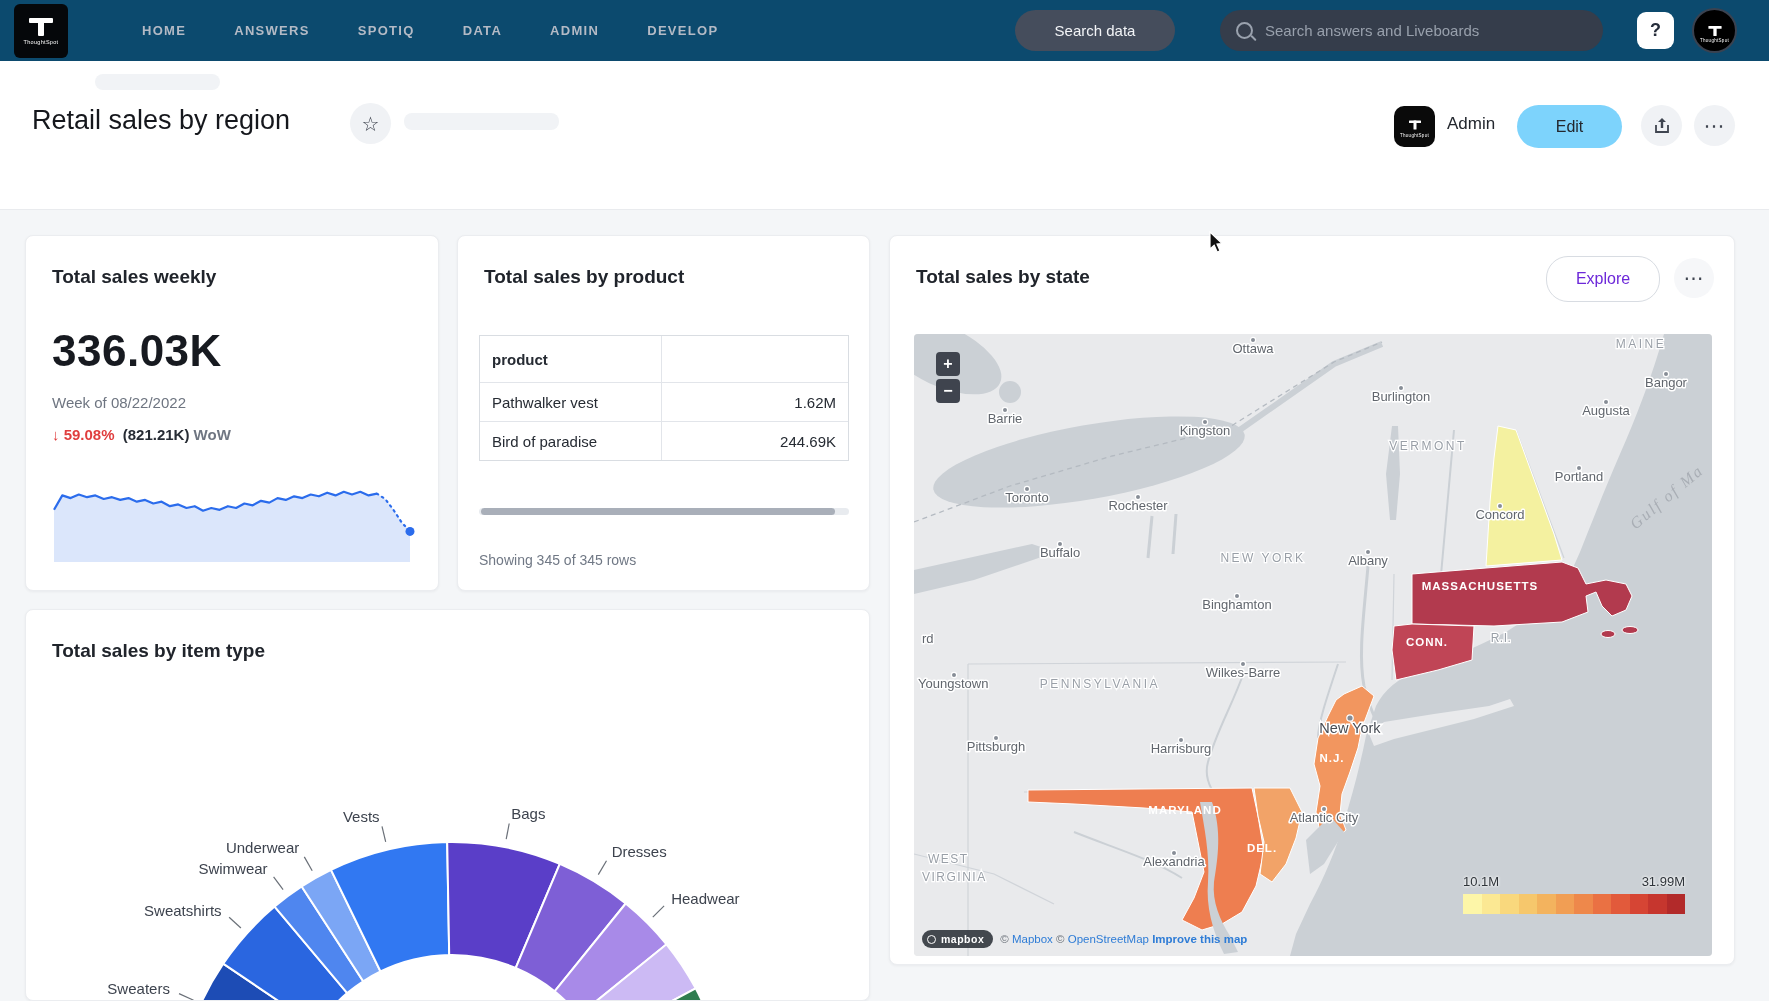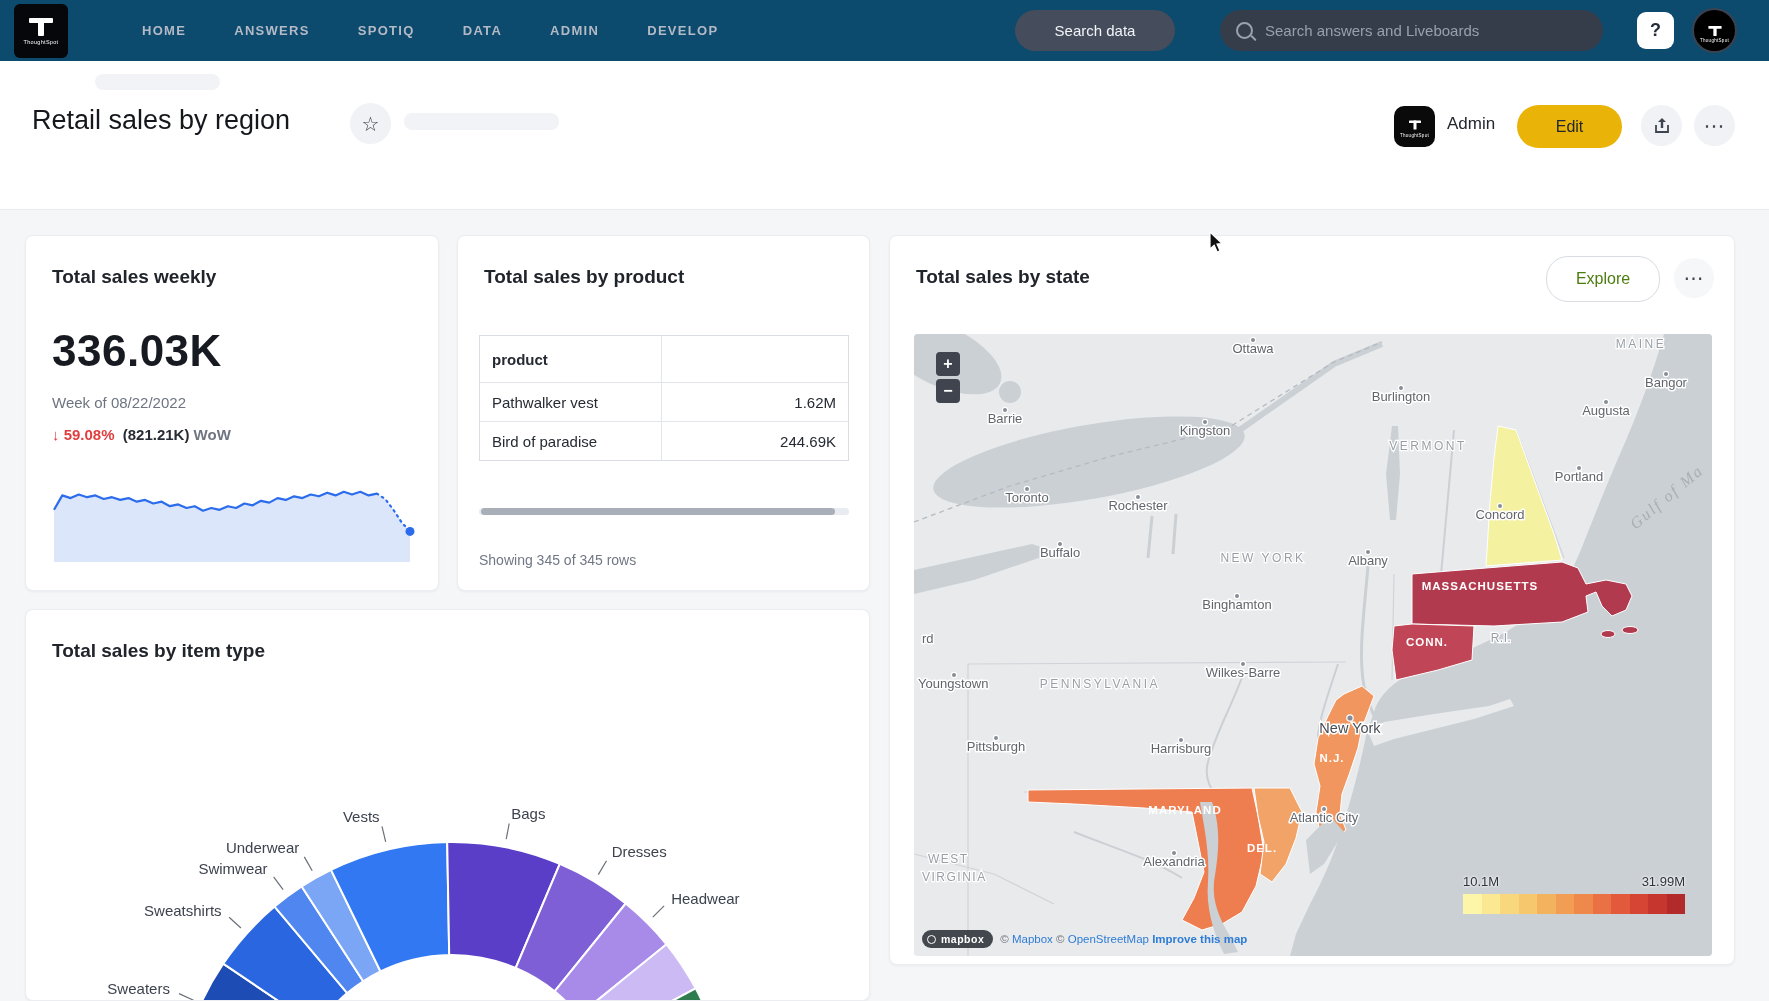--- a/index.html
+++ b/index.html
@@ -29,21 +29,21 @@
 
   
   .lb-header{position:absolute;top:61px;left:0;width:1769px;height:148px;background:#fff;border-bottom:1px solid #e9ebee;}
   .shimmer{position:absolute;background:#f1f3f6;border-radius:8px;}
   .lb-title{position:absolute;left:32px;top:44px;font-size:27px;font-weight:500;color:#15171c;}
   .star-btn{position:absolute;left:350px;top:42px;width:41px;height:41px;border-radius:50%;background:#f0f2f5;color:#3f4550;font-size:20px;display:flex;align-items:center;justify-content:center;cursor:pointer;}
   .author-avatar{position:absolute;left:1394px;top:45px;width:41px;height:41px;border-radius:10px;background:#0a0a0a;display:flex;flex-direction:column;align-items:center;justify-content:center;cursor:pointer;}
   .author-avatar .logo-t{transform:scale(.5);}
   .author-avatar .logo-word{font-size:4.5px;margin-top:-1px;}
   .author-name{position:absolute;left:1447px;top:53px;font-size:17px;color:#23272e;}
-  .edit-btn{position:absolute;left:1517px;top:44px;width:105px;height:43px;border-radius:22px;background:#eab308;color:#23272e;font-size:16px;display:flex;align-items:center;justify-content:center;cursor:pointer;}
+  .edit-btn{position:absolute;left:1517px;top:44px;width:105px;height:43px;border-radius:22px;background:#7dd3fc;color:#23272e;font-size:16px;display:flex;align-items:center;justify-content:center;cursor:pointer;}
   .icon-circle{position:absolute;width:41px;height:41px;border-radius:50%;background:#f0f2f5;display:flex;align-items:center;justify-content:center;cursor:pointer;color:#3f4550;}
   .share-btn{left:1641px;top:44px;}
   .hdr-more{left:1694px;top:44px;font-size:21px;letter-spacing:1px;}
 
   
   .card{position:absolute;background:#fff;border:1px solid #ebedf0;border-radius:8px;box-shadow:0 1px 3px rgba(20,24,31,.05);box-sizing:border-box;}
   .card-title{position:absolute;left:26px;top:30px;font-size:19px;font-weight:600;color:#20242b;}
   #card-weekly{left:25px;top:235px;width:414px;height:356px;}
   #card-product{left:457px;top:235px;width:413px;height:356px;}
   #card-state{left:889px;top:235px;width:846px;height:730px;}
@@ -63,21 +63,21 @@
   .t-row{display:flex;border-top:1px solid #e2e5ea;height:38px;align-items:center;font-size:15px;color:#262b33;cursor:pointer;}
   .t-row.t-head{border-top:none;height:46px;font-weight:700;cursor:default;}
   .t-c1{width:182px;padding-left:12px;border-right:1px solid #e2e5ea;height:100%;display:flex;align-items:center;box-sizing:border-box;white-space:nowrap;overflow:hidden;}
   .t-c2{flex:1;padding:0 12px;height:100%;display:flex;align-items:center;justify-content:flex-end;box-sizing:border-box;}
   .t-head .t-c2{justify-content:flex-start;}
   .h-scroll{position:absolute;left:21px;top:272px;width:370px;height:7px;border-radius:4px;background:#e8ebef;}
   .h-thumb{position:absolute;left:2px;top:0;width:354px;height:7px;border-radius:4px;background:#a9afb9;cursor:pointer;}
   .table-footer{position:absolute;left:21px;top:316px;font-size:14px;color:#707885;}
 
   
-  .explore-btn{position:absolute;left:656px;top:20px;width:112px;height:44px;border-radius:22px;border:1px solid #d8dce2;background:#fff;color:#4d7c0f;font-size:16px;display:flex;align-items:center;justify-content:center;cursor:pointer;}
+  .explore-btn{position:absolute;left:656px;top:20px;width:112px;height:44px;border-radius:22px;border:1px solid #d8dce2;background:#fff;color:#6d28d9;font-size:16px;display:flex;align-items:center;justify-content:center;cursor:pointer;}
   .card-more{position:absolute;left:784px;top:22px;width:40px;height:40px;border-radius:50%;background:#f6f7f9;color:#3f4550;font-size:20px;display:flex;align-items:center;justify-content:center;cursor:pointer;letter-spacing:1px;}
   .map-wrap{position:absolute;left:24px;top:98px;width:798px;height:622px;border-radius:4px;overflow:hidden;background:#e9eaec;cursor:grab;}
   .map-svg{position:absolute;inset:0;}
   .mc{font-size:13px;fill:#61666d;text-anchor:middle;paint-order:stroke;stroke:#ffffff;stroke-width:3px;stroke-linejoin:round;}
   .mc-lg{font-size:14.5px;font-weight:500;fill:#474c54;text-anchor:middle;paint-order:stroke;stroke:#fff;stroke-width:3px;}
   .mr{font-size:12px;letter-spacing:2.5px;fill:#999fa7;text-anchor:middle;paint-order:stroke;stroke:#ffffff;stroke-width:2.5px;}
   .msw{font-size:11.5px;font-weight:700;fill:#ffffff;text-anchor:middle;letter-spacing:1px;}
   .mw{font-family:"Liberation Serif",serif;font-style:italic;font-size:16px;fill:#a9aeb5;letter-spacing:2px;text-anchor:middle;}
   .zoom-ctrl{position:absolute;left:22px;top:18px;width:24px;display:flex;flex-direction:column;gap:3px;}
   .zoom-btn{width:24px;height:24px;border-radius:4px;background:#3f444e;color:#fff;font-size:16px;font-weight:700;display:flex;align-items:center;justify-content:center;cursor:pointer;}

